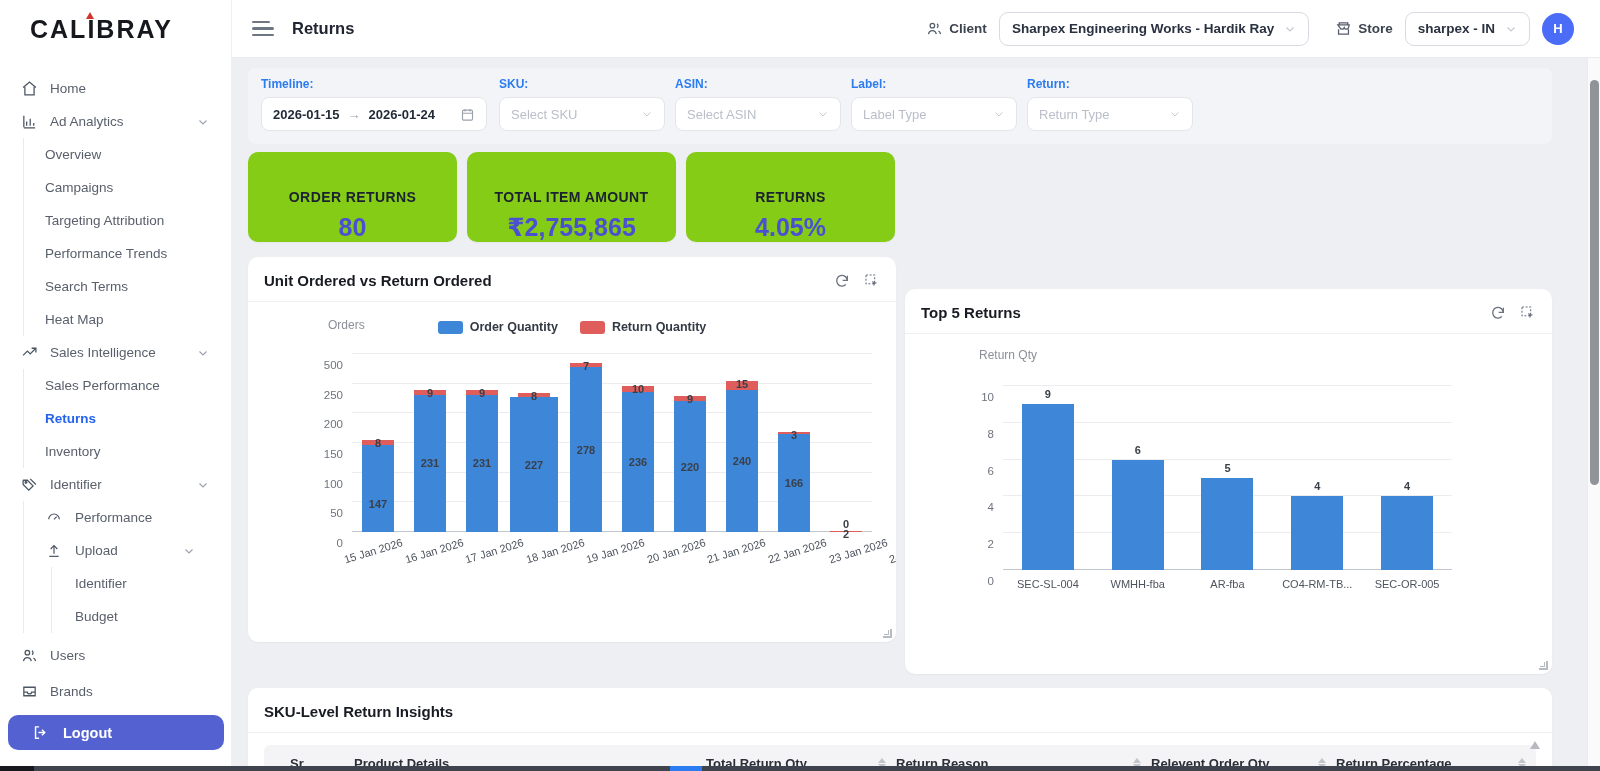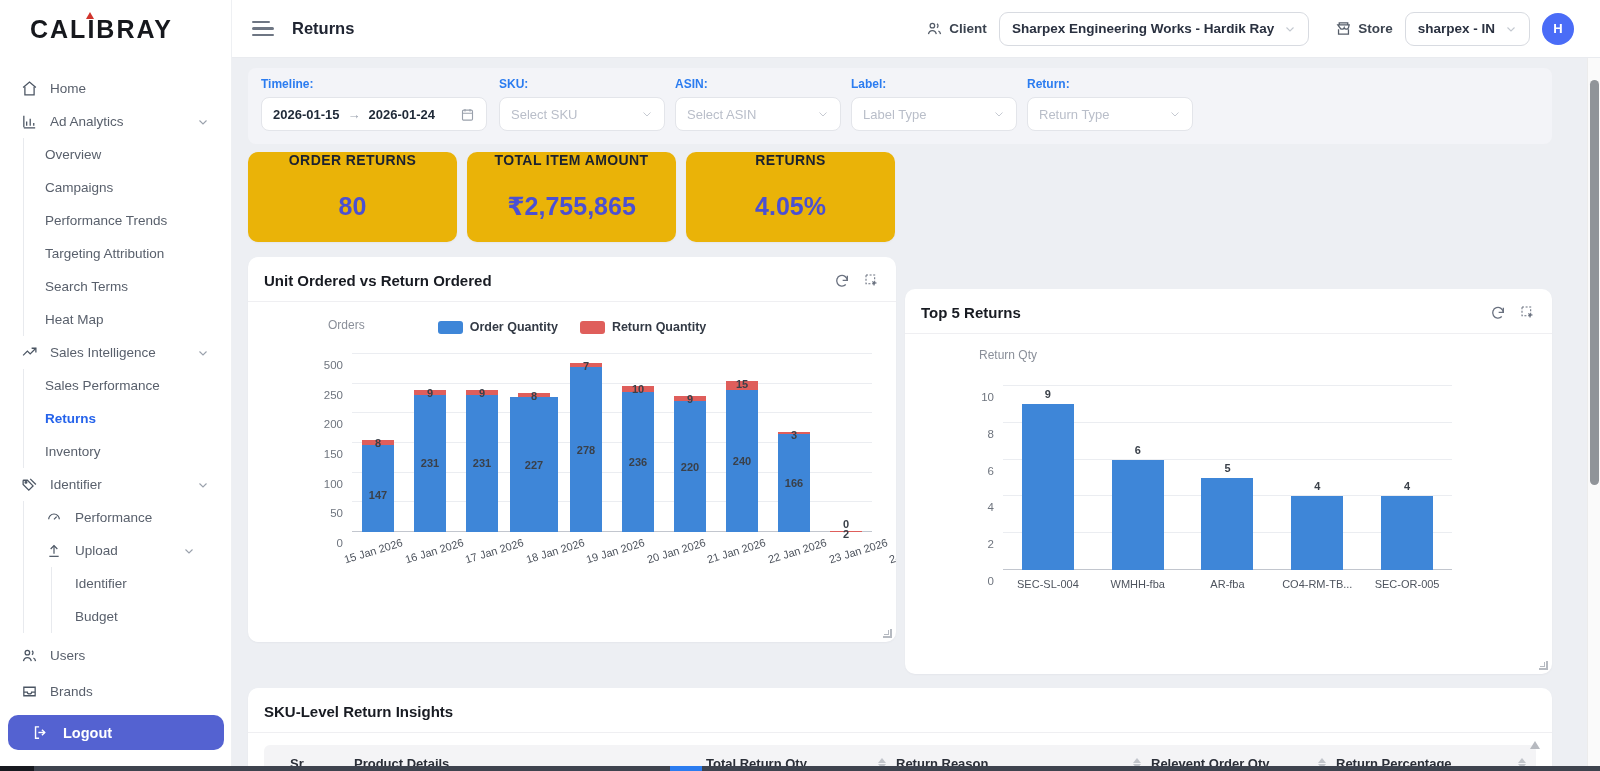--- a/index.html
+++ b/index.html
@@ -48,21 +48,21 @@
   .f-label { font-size:12px; font-weight:bold; color:#2b7cf0; margin-bottom:6px; }
   .f-ctl { background:#fff; border:1px solid #e3e5ea; border-radius:8px; height:34px; display:flex; align-items:center; padding:0 11px; font-size:13px; cursor:pointer; }
   .date-range { width:226px; gap:8px; color:#1f2937; font-weight:bold; }
   .date-range .arrow { color:#9ca3af; font-weight:normal; }
   .date-range .cal { margin-left:auto; color:#9aa1ac; display:flex; }
   .f-select { width:166px; color:#b9bec9; justify-content:space-between; }
   .f-select .chev { color:#c6cad2; }
 
   
   .stats-row { display:flex; gap:10px; margin-top:8px; }
-  .stat-card { width:209px; height:90px; background:#eab308; border-radius:10px; box-shadow:0 1px 2px rgba(20,30,60,.04); display:flex; flex-direction:column; align-items:center; justify-content:flex-start; gap:24px; }
+  .stat-card { width:209px; height:90px; background:#84cc16; border-radius:10px; box-shadow:0 1px 2px rgba(20,30,60,.04); display:flex; flex-direction:column; align-items:center; justify-content:flex-end; gap:8px; }
   .stat-label { font-size:14px; font-weight:bold; letter-spacing:.4px; color:#1b2130; }
   .stat-value { font-size:25px; font-weight:bold; color:#4b50d2; }
 
   
   .charts-row { display:flex; gap:9px; margin-top:15px; }
   .card { background:#fff; border-radius:10px; box-shadow:0 1px 2px rgba(20,30,60,.04); position:relative; }
   .chart-card { height:385px; overflow:hidden; }
   .chart-card.left { width:648px; flex:0 0 648px; }
   .chart-card.right { flex:1;margin-top:32px; }
   .card-head { display:flex; align-items:center; justify-content:space-between; padding:15px 16px 12px; }
@@ -155,24 +155,24 @@
           </span>
       </div>
       <div class="sub-list">
         <div class="nav-row">
             <span>Overview</span>
           </div>
         <div class="nav-row">
             <span>Campaigns</span>
           </div>
         <div class="nav-row">
+            <span>Targeting Attribution</span>
+          </div>
+        <div class="nav-row">
             <span>Performance Trends</span>
-          </div>
-        <div class="nav-row">
-            <span>Targeting Attribution</span>
           </div>
         <div class="nav-row">
             <span>Search Terms</span>
           </div>
         <div class="nav-row">
             <span>Heat Map</span>
           </div>
       </div>
       <div class="nav-row">
         <span class="nv-icon">
@@ -459,21 +459,21 @@
                   <span class="ytick">250</span>
                 </div>
                 <div class="gridline" style="bottom: 178px;">
                   <span class="ytick">500</span>
                 </div>
                 <div class="bars">
                   <div class="bar-col">
                     <div class="val red-v">8</div>
                     <div class="seg" style="height: 4.74667px; background: rgb(223, 94, 91);"></div>
                     <div class="seg" style="height: 87.22px; background: rgb(62, 134, 216); position: relative;">
-                      <div class="val in-blue" style="top: 44px;">147</div>
+                      <div class="val in-blue" style="top: 53px;">147</div>
                     </div>
                   </div>
                   <div class="bar-col">
                     <div class="val red-v">9</div>
                     <div class="seg" style="height: 5.34px; background: rgb(223, 94, 91);"></div>
                     <div class="seg" style="height: 137.06px; background: rgb(62, 134, 216); position: relative;">
                       <div class="val in-blue" style="top: 62.53px;">231</div>
                     </div>
                   </div>
                   <div class="bar-col">

